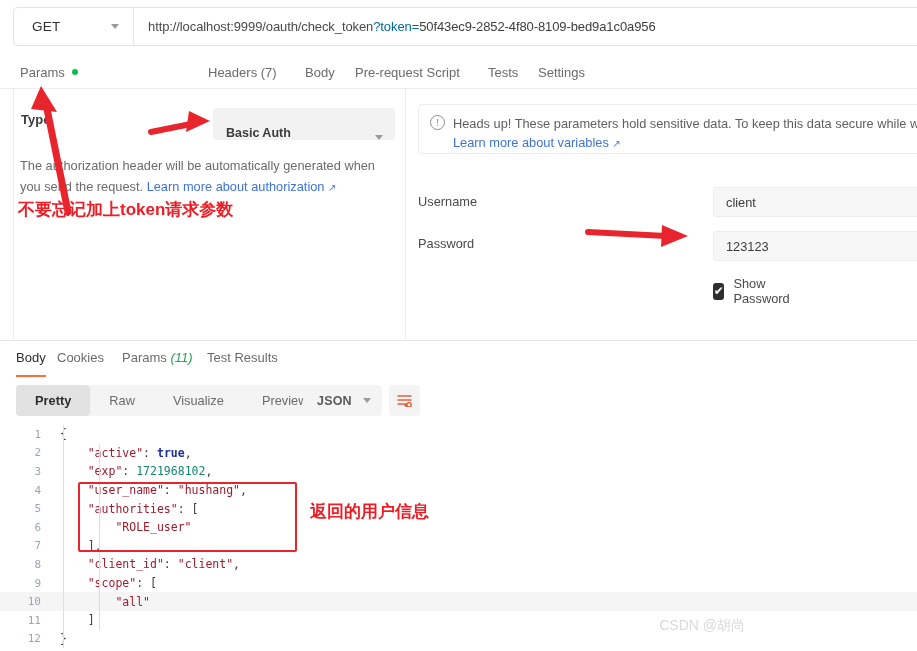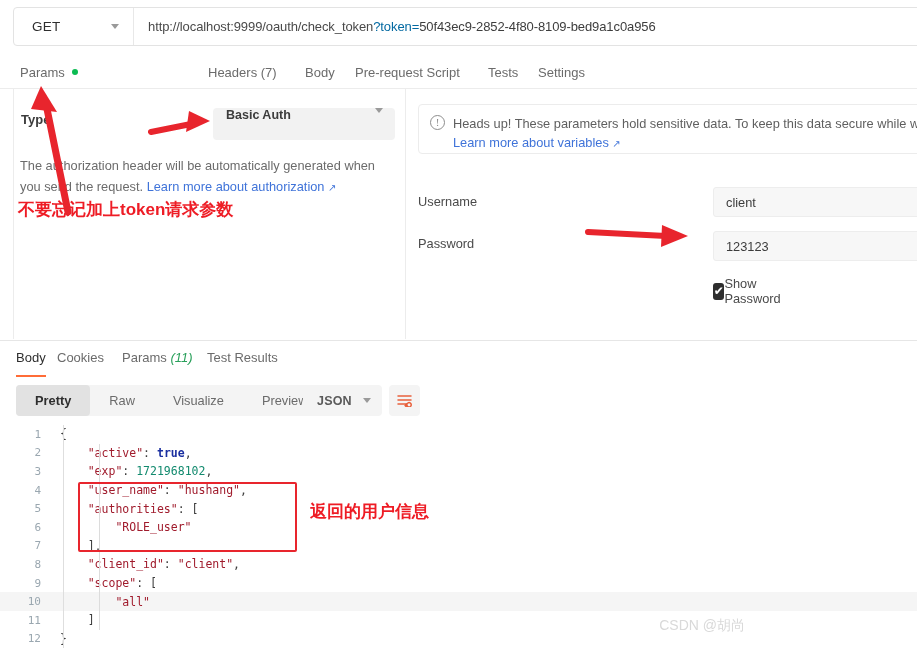--- a/index.html
+++ b/index.html
@@ -124,21 +124,21 @@
     color: #3c3c3c;
     font-weight: bold;
   }
   .auth-select {
     position: absolute;
     left: 213px; top: 108px;
     width: 182px; height: 32px;
     background: #f2f2f2;
     border-radius: 4px;
     display: flex;
-    align-items: flex-start;
+    align-items: flex-end;
     justify-content: space-between;
     padding: 0 12px 0 13px;
   }
   .auth-select .sel-text {
     font-size: 12.5px;
     color: #3c3c3c;
     font-weight: bold;
   }
   .auth-desc {
     position: absolute;
@@ -220,20 +220,21 @@
   .cbox {
     width: 17px; height: 17px;
     background: #2e2e2e;
     border-radius: 3px;
     color: #fff;
     font-size: 12px;
     line-height: 17px;
     text-align: center;
   }
   .showpw-label {
+    margin-left: 9px;
     font-size: 12.8px;
     color: #4a4a4a;
   }
 
   
   .resp-tabs {
     position: absolute;
     left: 0; top: 350px;
     width: 917px; height: 28px;
   }

